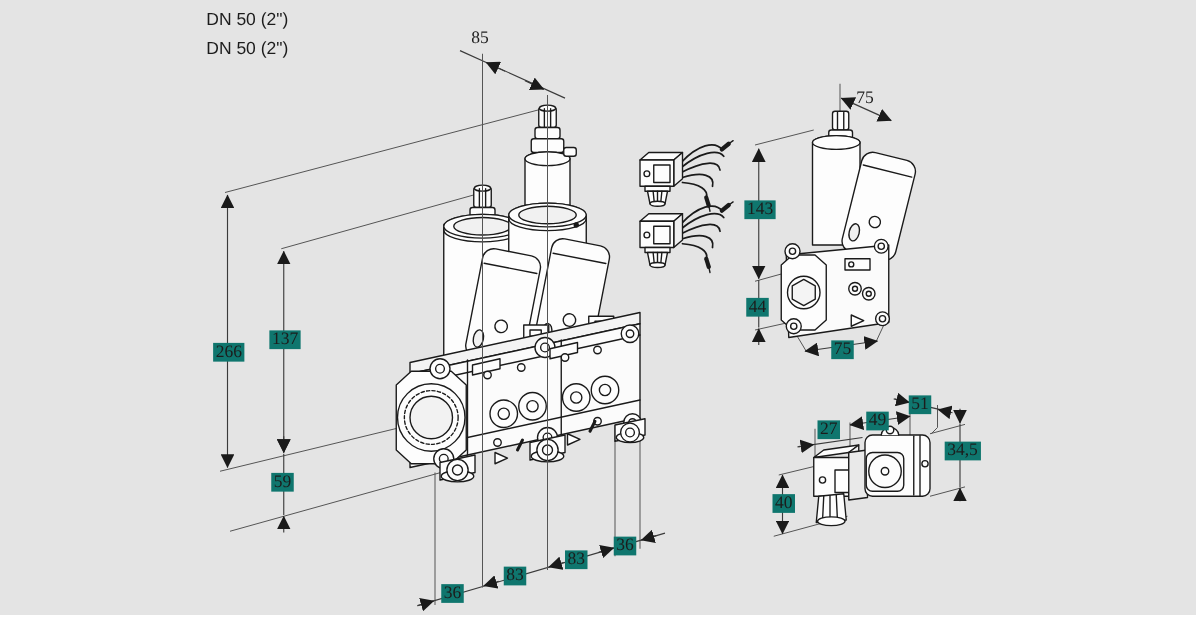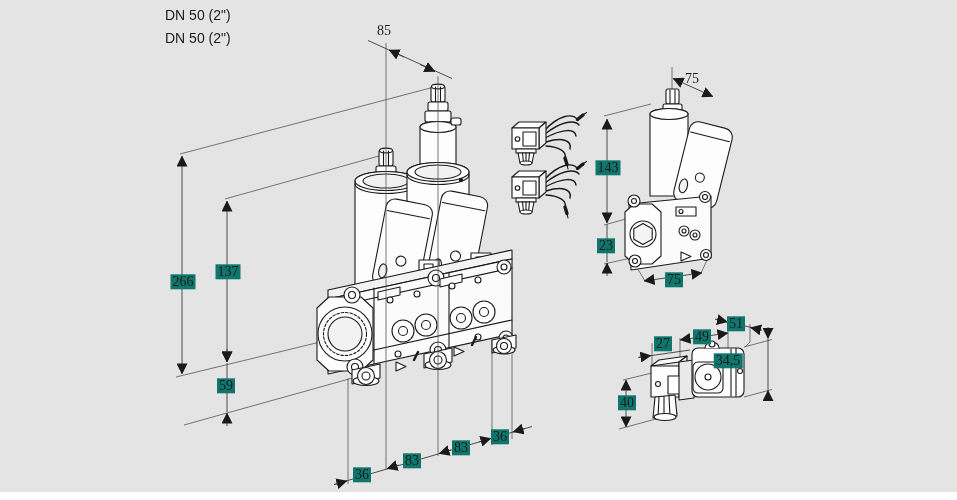--- a/index.html
+++ b/index.html
@@ -333,23 +333,23 @@
   <div class="lbl ctr mask" style="left:183px;top:282px">266</div>
   <div class="lbl ctr mask" style="left:228px;top:272px">137</div>
   <div class="lbl ctr mask" style="left:226px;top:386px">59</div>
   <div class="lbl ctr mask" style="left:362px;top:475px">36</div>
   <div class="lbl ctr mask" style="left:412px;top:461px">83</div>
   <div class="lbl ctr mask" style="left:461px;top:448px">83</div>
   <div class="lbl ctr mask" style="left:500px;top:437px">36</div>
 
   <div class="lbl ctr" style="left:692px;top:79px">75</div>
   <div class="lbl ctr mask" style="left:608px;top:168px">143</div>
-  <div class="lbl ctr mask" style="left:606px;top:246px">23</div>
+  <div class="lbl ctr mask" style="left:606px;top:246px">44</div>
   <div class="lbl ctr mask" style="left:674px;top:280px">75</div>
 
   <div class="lbl ctr mask" style="left:663px;top:344px">27</div>
   <div class="lbl ctr mask" style="left:702px;top:337px">49</div>
   <div class="lbl ctr mask" style="left:736px;top:324px">51</div>
-  <div class="lbl ctr mask" style="left:728px;top:361px">34,5</div>
+  <div class="lbl ctr mask" style="left:770px;top:361px">34,5</div>
   <div class="lbl ctr mask" style="left:627px;top:403px">40</div>
 
   <div class="bottom-strip"></div>
 </div>
 
 </body></html>

